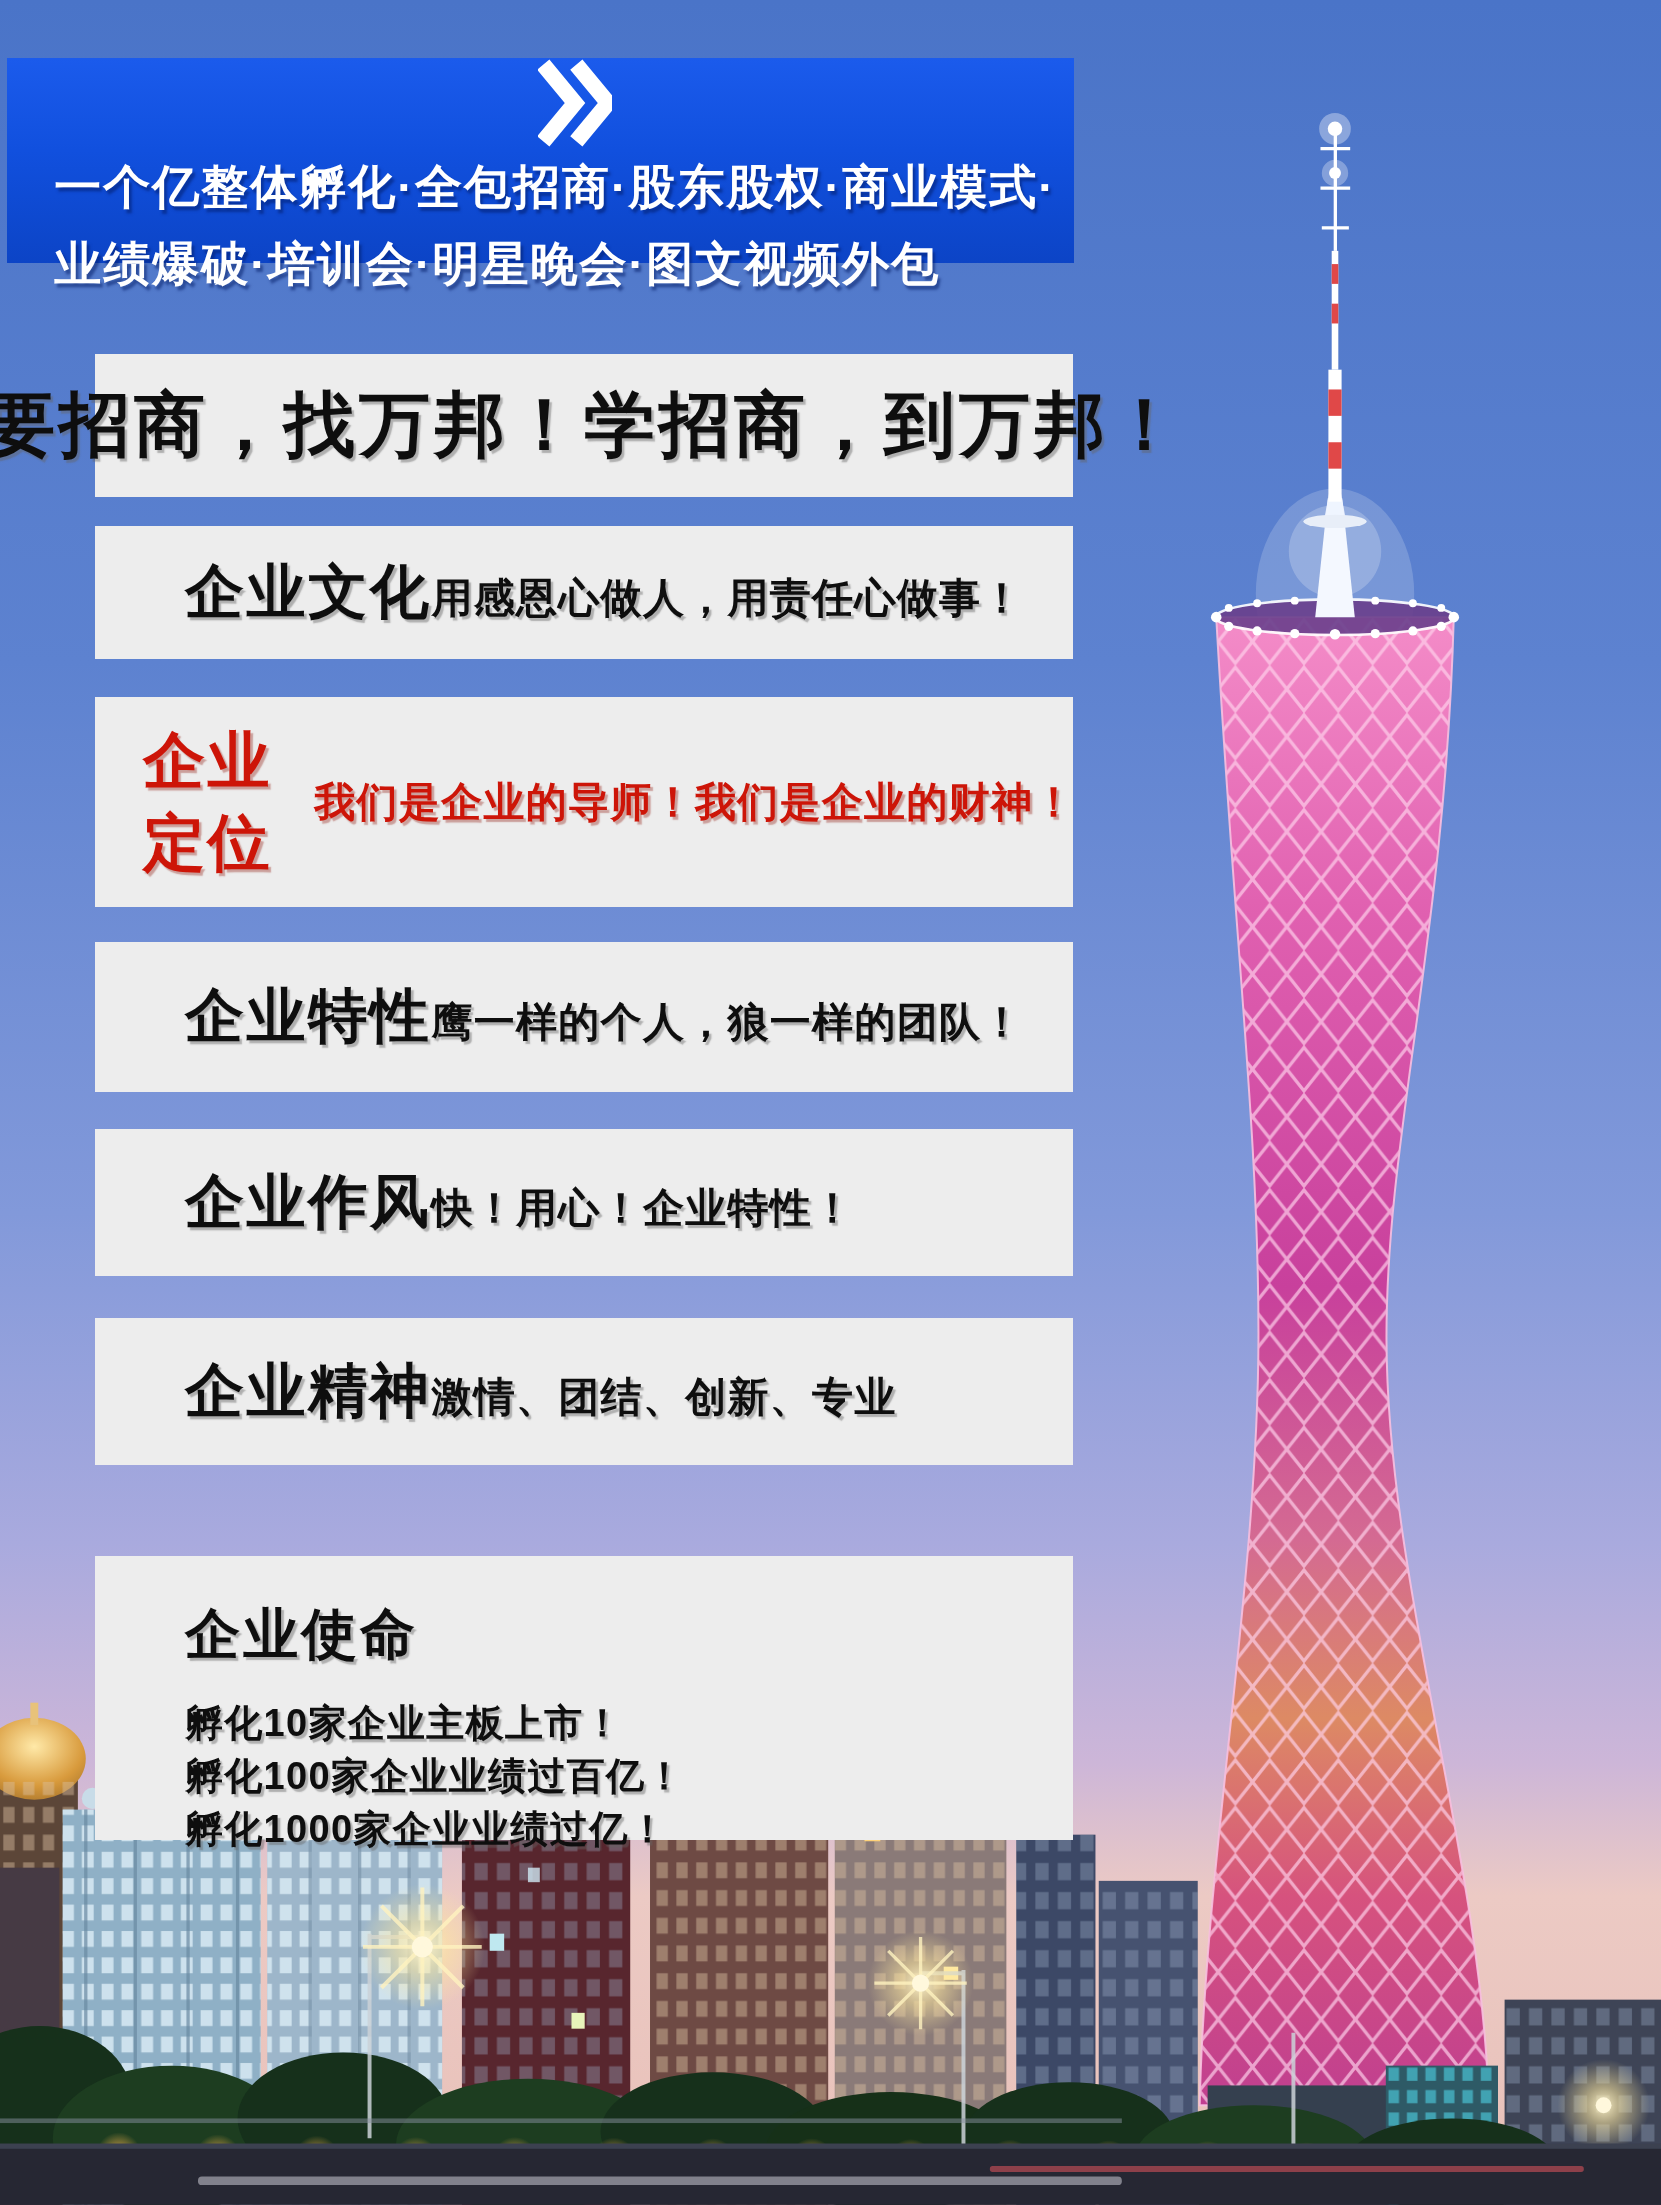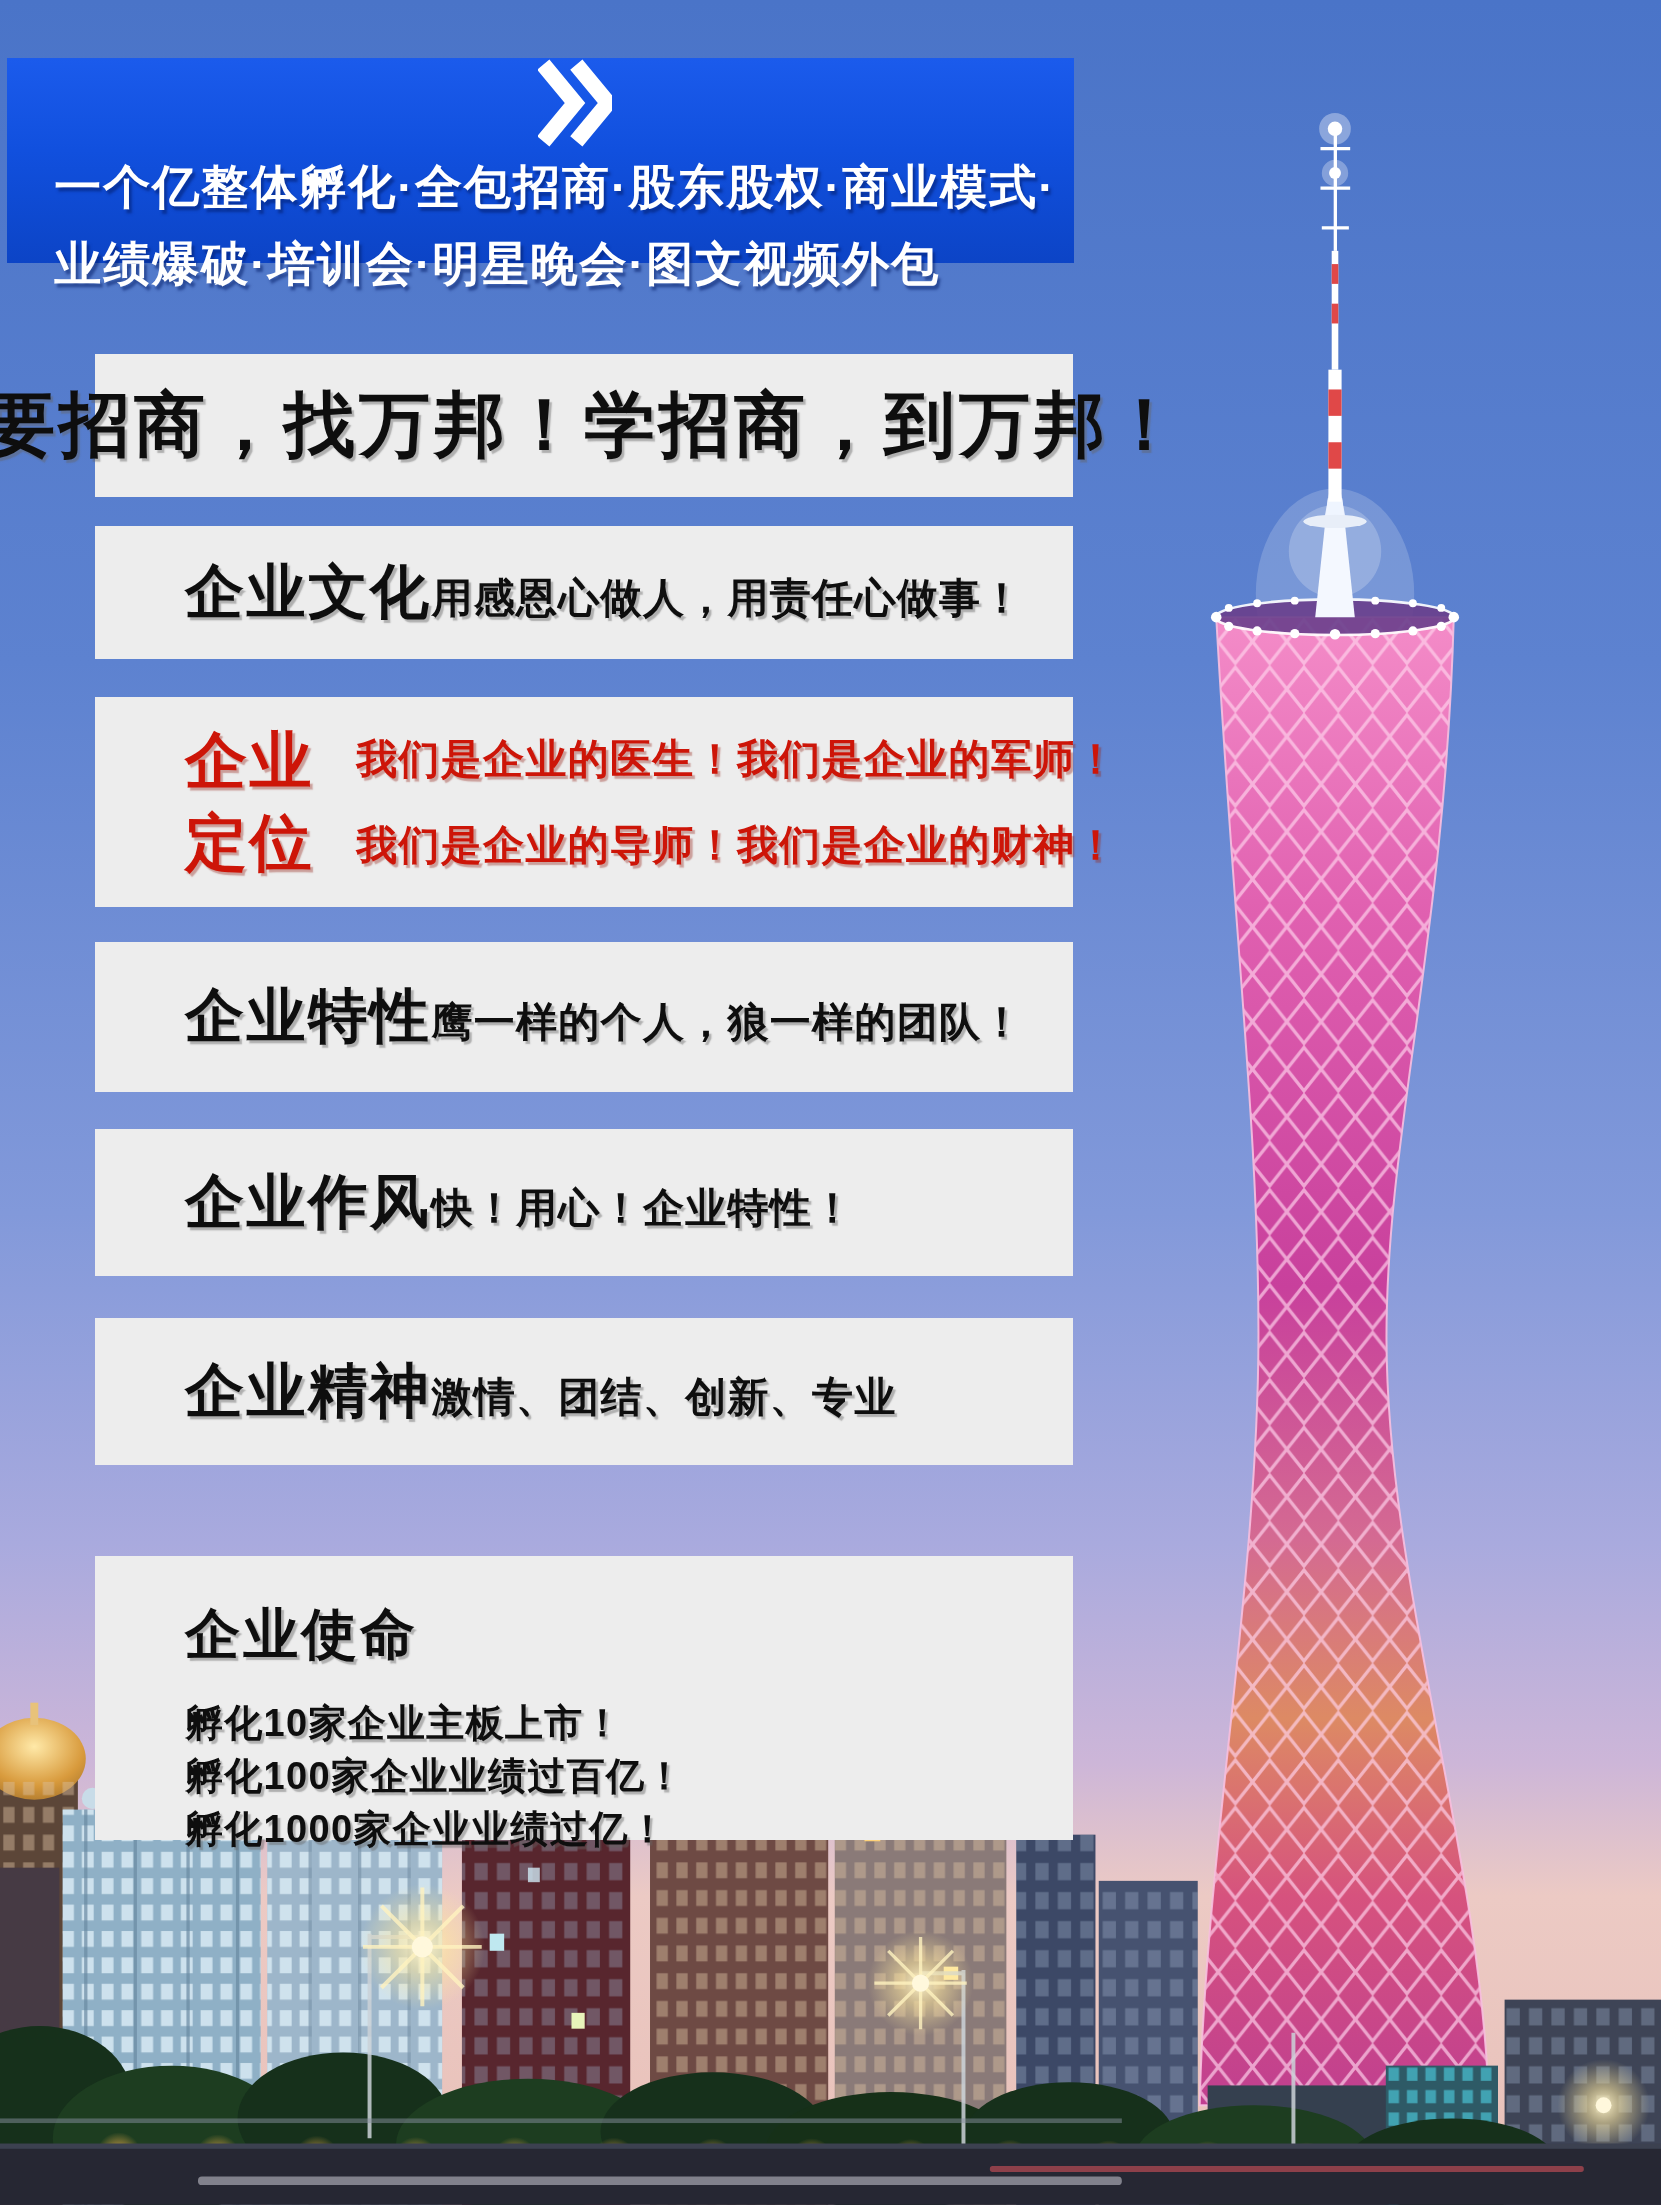--- a/index.html
+++ b/index.html
@@ -37,21 +37,21 @@
   .row-inner{display:flex;align-items:baseline;padding-left:90px;white-space:nowrap;}
   .p-title{font-size:59px;letter-spacing:2.6px;}
   .p-body{font-size:41px;letter-spacing:1.3px;}
   .panel-culture{top:526px;height:133px;}
   .panel-traits{top:942px;height:150px;}
   .panel-style{top:1129px;height:147px;}
   .panel-spirit{top:1318px;height:147px;}
   .panel-positioning{
     top:697px;height:210px;display:flex;align-items:center;color:#cd1508;
   }
-  .pos-inner{display:flex;align-items:center;gap:42px;padding-left:90px;white-space:nowrap;text-align:right;}
+  .pos-inner{display:flex;align-items:center;gap:42px;padding-left:48px;white-space:nowrap;text-align:right;}
   .pos-title{font-size:62px;line-height:82px;letter-spacing:2.6px;}
   .pos-body{font-size:41px;line-height:86px;letter-spacing:1.3px;}
   .panel-mission{
     top:1556px;height:284px;box-sizing:border-box;
     padding:42px 0 0 90px;white-space:nowrap;
   }
   .mission-title{font-size:55px;letter-spacing:3.3px;}
   .mission-lines{margin-top:25px;font-size:38px;line-height:53px;letter-spacing:1.3px;}
 </style>
 </head>
@@ -295,21 +295,20 @@
   </div>
 </div>
 
 <div class="panel panel-positioning">
   <div class="pos-inner">
     <div class="pos-title shadow-red">
       <div>企业</div>
       <div>定位</div>
     </div>
     <div class="pos-body shadow-red">
-      <div>我们是企业的医生！我们是企业的军师！</div>
       <div>我们是企业的导师！我们是企业的财神！</div>
     </div>
   </div>
 </div>
 
 <div class="panel panel-row panel-traits">
   <div class="row-inner">
     <span class="p-title shadow-black">企业特性</span>
     <span class="p-body shadow-black">鹰一样的个人，狼一样的团队！</span>
   </div>

